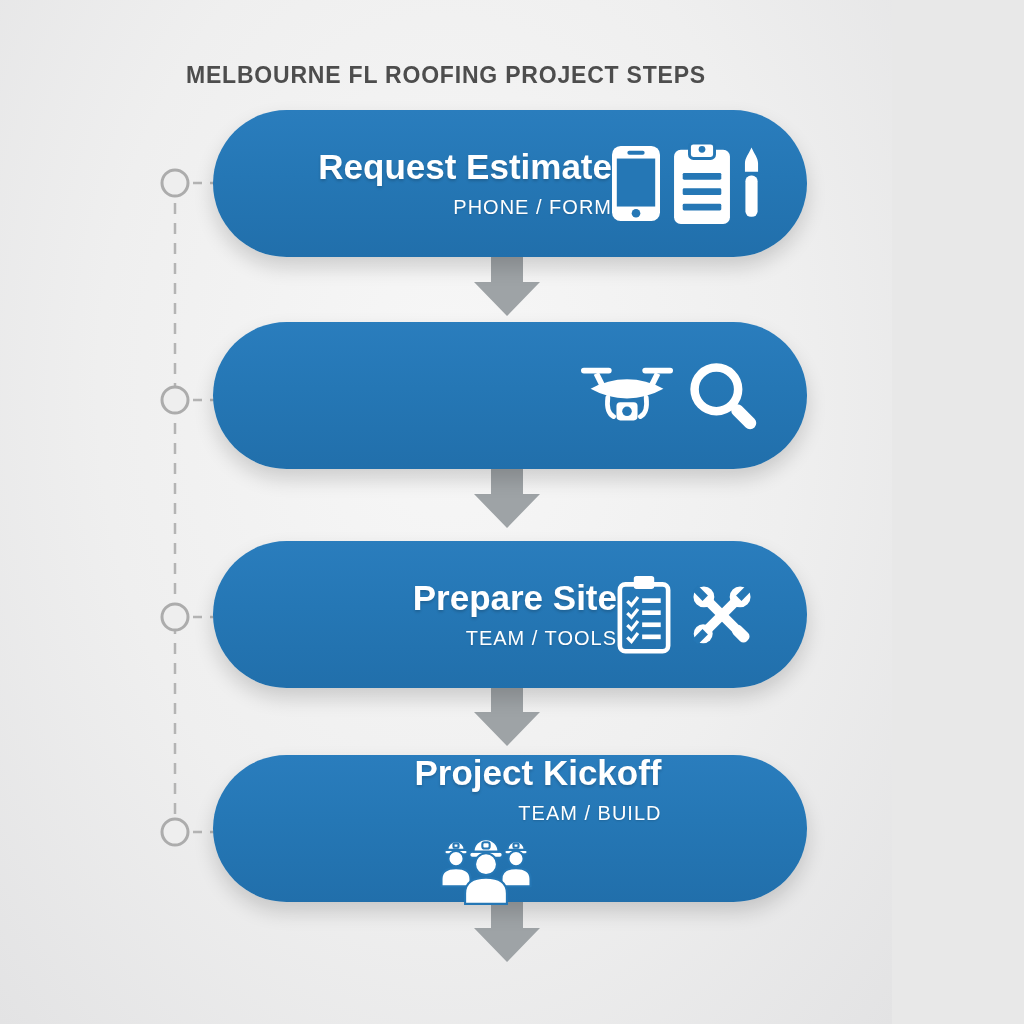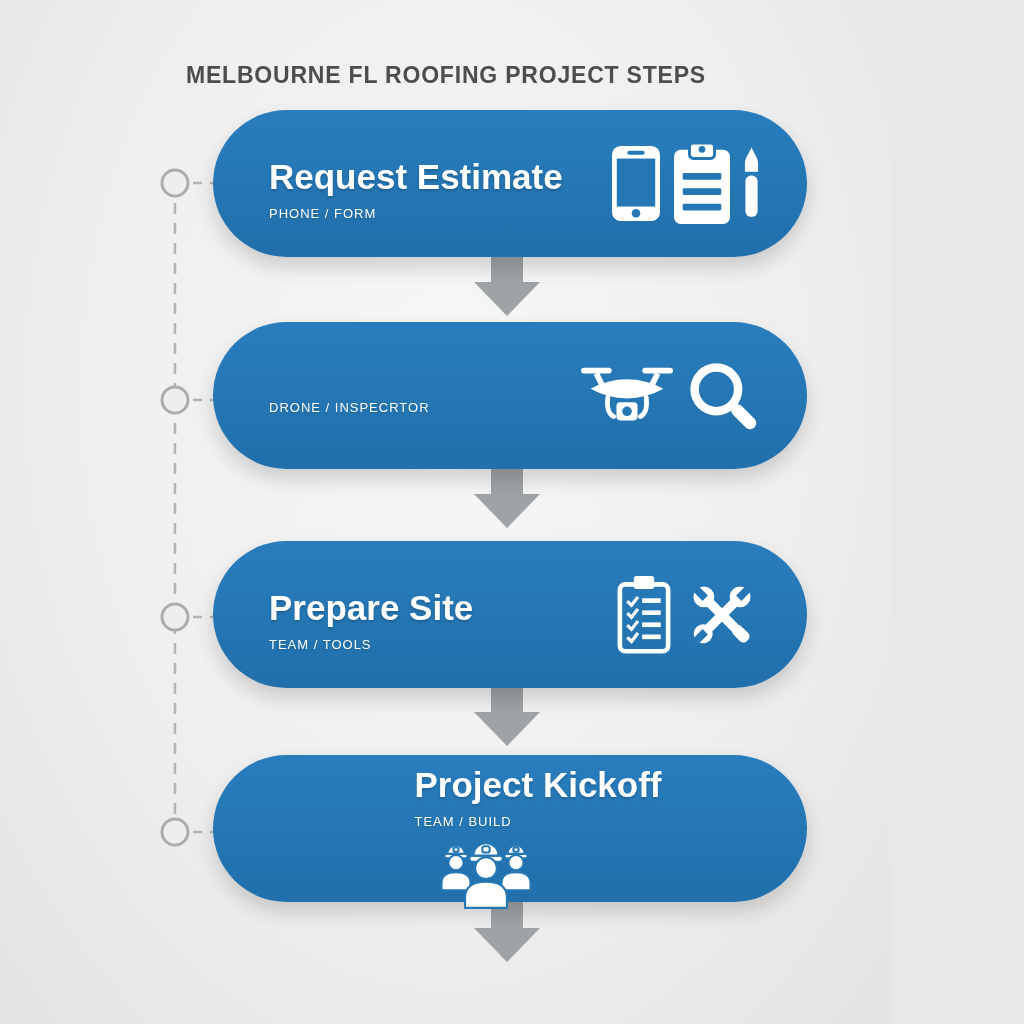--- a/index.html
+++ b/index.html
@@ -36,34 +36,33 @@
     display:flex;
     align-items:center;
     z-index:2;
   }
   .pill-1{top:110px;}
   .pill-2{top:322px;}
   .pill-3{top:541px;}
   .pill-4{top:755px;flex-direction:column;}
   .pill-text{
     flex:1;
-    text-align:left;
+    text-align:right;
     padding-left:56px;
     color:#ffffff;
-    margin-top:12px;
   }
   .pill-heading{
     font-size:35px;
     font-weight:bold;
     line-height:1;
     text-shadow:0 2px 3px rgba(0,0,0,0.18);
   }
   .pill-subtitle{
     margin-top:12px;
-    font-size:13px;
+    font-size:20px;
     letter-spacing:1px;
     text-shadow:0 1px 2px rgba(0,0,0,0.15);
   }
   .pill-icons{
     display:flex;
     align-items:center;
     gap:14px;
     padding-right:48px;
   }
   .pill-icons svg{display:block;}
@@ -123,21 +122,20 @@
       </svg>
     </div>
   </div>
 
   <svg class="flow-arrow arrow-1" viewBox="0 0 66 64">
     <polygon points="17,0 49,0 49,30 66,30 33,64 0,30 17,30" fill="#9ea3a6"></polygon>
   </svg>
 
   <div class="pill pill-2">
     <div class="pill-text">
-      <div class="pill-subtitle">DRONE / INSPECRTOR</div>
     </div>
     <div class="pill-icons">
       <svg viewBox="0 0 96 74" width="92" height="71">
         <rect x="0" y="8" width="32" height="6" rx="3" fill="#fff"></rect>
         <rect x="64" y="8" width="32" height="6" rx="3" fill="#fff"></rect>
         <path d="M16,14 L23,28" stroke="#fff" stroke-width="6"></path>
         <path d="M80,14 L73,28" stroke="#fff" stroke-width="6"></path>
         <path d="M10,30 Q28,20 48,20 Q68,20 86,30 Q68,40 48,40 Q28,40 10,30 Z" fill="#fff"></path>
         <path d="M28,39 Q26,55 34,59" stroke="#fff" stroke-width="5" fill="none" stroke-linecap="round"></path>
         <path d="M68,39 Q70,55 62,59" stroke="#fff" stroke-width="5" fill="none" stroke-linecap="round"></path>

